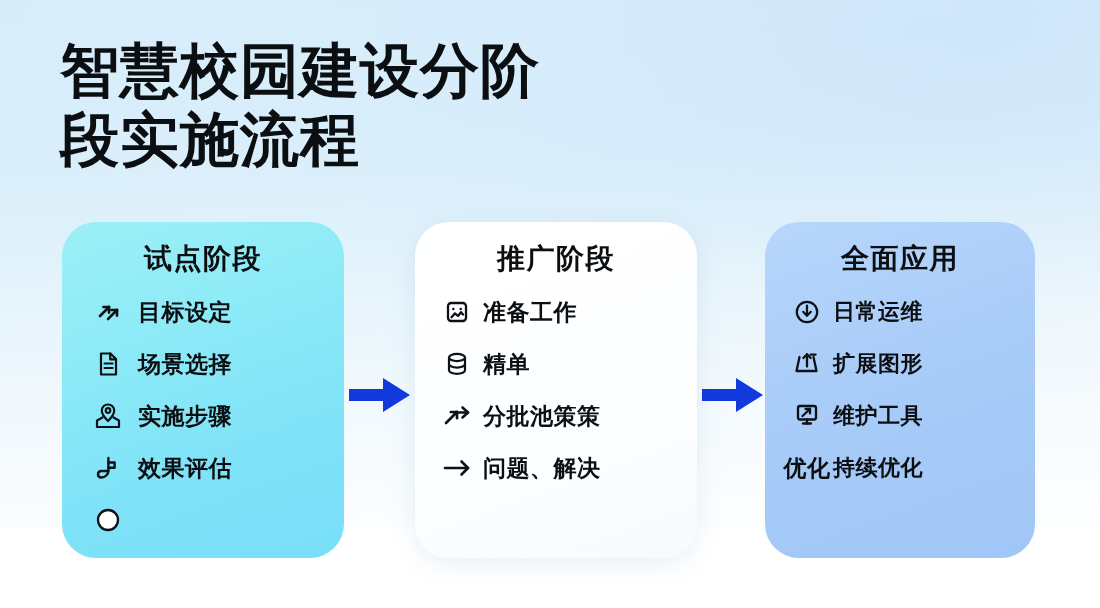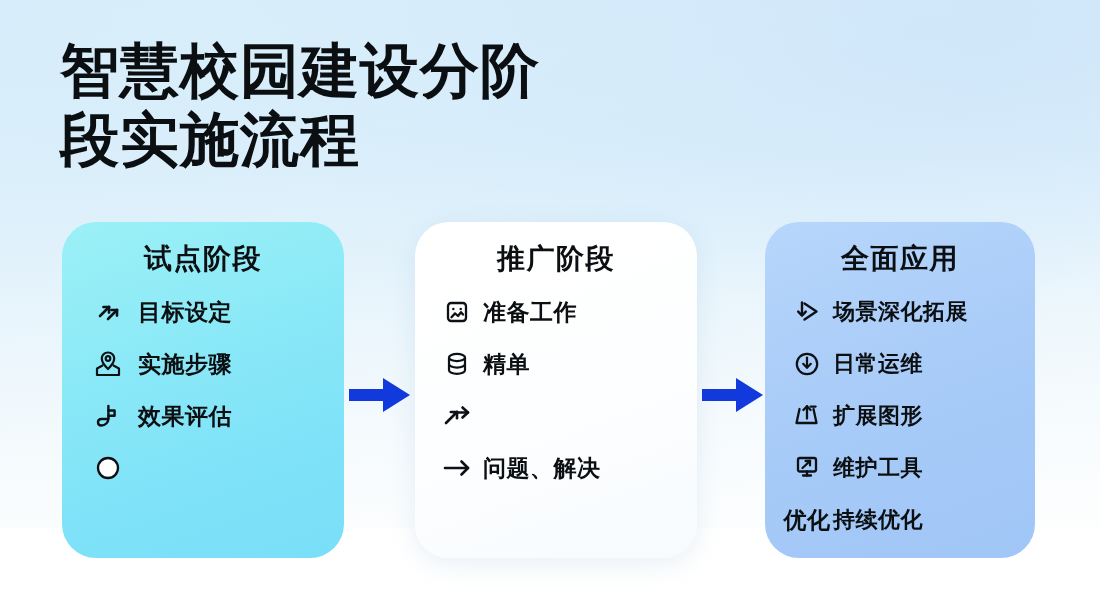--- a/index.html
+++ b/index.html
@@ -139,20 +139,31 @@
                 <path d="M16 10 L10.4 10"></path>
                 <path d="M16 10 L16 15.6"></path>
               <path d="M15 22 L24 13"></path>
                 <path d="M24 13 L18.4 13"></path>
                 <path d="M24 13 L24 18.6"></path>
             </svg>
           </span>
           <span class="item-label">目标设定</span>
         </div>
 
+        <div class="item">
+          <span class="item-icon">
+            <svg width="30" height="30" viewBox="0 0 30 30" fill="none" stroke="#0d1116" stroke-width="2.2" stroke-linecap="round" stroke-linejoin="round">
+              <path d="M8 4.5 h9.5 L23 10 v15.5 H8 Z"></path>
+              <path d="M17.2 4.7 v5.6 h5.4"></path>
+              <path d="M11.6 14.5 h8"></path>
+                <path d="M11.6 19 h8"></path>
+            </svg>
+          </span>
+          <span class="item-label">场景选择</span>
+        </div>
 
         <div class="item">
           <span class="item-icon">
             <svg width="32" height="32" viewBox="0 0 32 32" fill="none" stroke="#0d1116" stroke-width="2.2" stroke-linecap="round" stroke-linejoin="round">
               <path d="M16 4.5 c-3.6 0-6.2 2.7-6.2 6.1 0 4.5 6.2 10.4 6.2 10.4 s6.2-5.9 6.2-10.4 c0-3.4-2.6-6.1-6.2-6.1 z"></path>
               <circle cx="16" cy="10.5" r="2.3"></circle>
               <path d="M10.5 17.5 L5 20.5 v6.5 h22 v-6.5 l-5.5-3"></path>
             </svg>
           </span>
           <span class="item-label">实施步骤</span>
@@ -210,50 +221,41 @@
         <div class="item">
           <span class="item-icon">
             <svg width="32" height="30" viewBox="0 0 32 30" fill="none" stroke="#0d1116" stroke-width="2.6" stroke-linecap="round" stroke-linejoin="round">
               <path d="M5 22 L16 11"></path>
                 <path d="M16 11 L9.8 11"></path>
                 <path d="M16 11 L16 17.2"></path>
               <path d="M13 11.5 h14"></path>
                 <path d="M21.5 6.5 L27 11.5 L21.5 16.5"></path>
             </svg>
           </span>
+          <span class="item-label">分批池策策</span>
         </div>
 
         <div class="item">
           <span class="item-icon">
             <svg width="34" height="30" viewBox="0 0 34 30" fill="none" stroke="#0d1116" stroke-width="2.6" stroke-linecap="round" stroke-linejoin="round">
               <path d="M5 15 h23"></path>
                 <path d="M21.5 8.5 L28 15 L21.5 21.5"></path>
             </svg>
           </span>
           <span class="item-label">问题、解决</span>
         </div>
 
 
       </div>
     </div>
 
     <div class="card c2">
       <div class="card-title">全面应用</div>
       <div class="items">
 
-        <div class="item">
-          <span class="item-icon">
-            <svg width="32" height="30" viewBox="0 0 32 30" fill="none" stroke="#0d1116" stroke-width="2.4" stroke-linecap="round" stroke-linejoin="round">
-              <path d="M11 5.5 v12.5"></path>
-              <path d="M7.2 14.6 L11 18.6 L14.8 14.6"></path>
-              <path d="M13.5 6.5 L25.5 14.5 L13.5 22.5"></path>
-            </svg>
-          </span>
-          <span class="item-label">场景深化拓展</span>
-        </div>
 
         <div class="item">
           <span class="item-icon">
             <svg width="30" height="30" viewBox="0 0 30 30" fill="none" stroke="#0d1116" stroke-width="2.2" stroke-linecap="round" stroke-linejoin="round">
               <circle cx="15" cy="15" r="10.2"></circle>
               <path d="M15 8.5 v10"></path>
               <path d="M11.2 14.8 L15 18.7 L18.8 14.8"></path>
             </svg>
           </span>
           <span class="item-label">日常运维</span>

